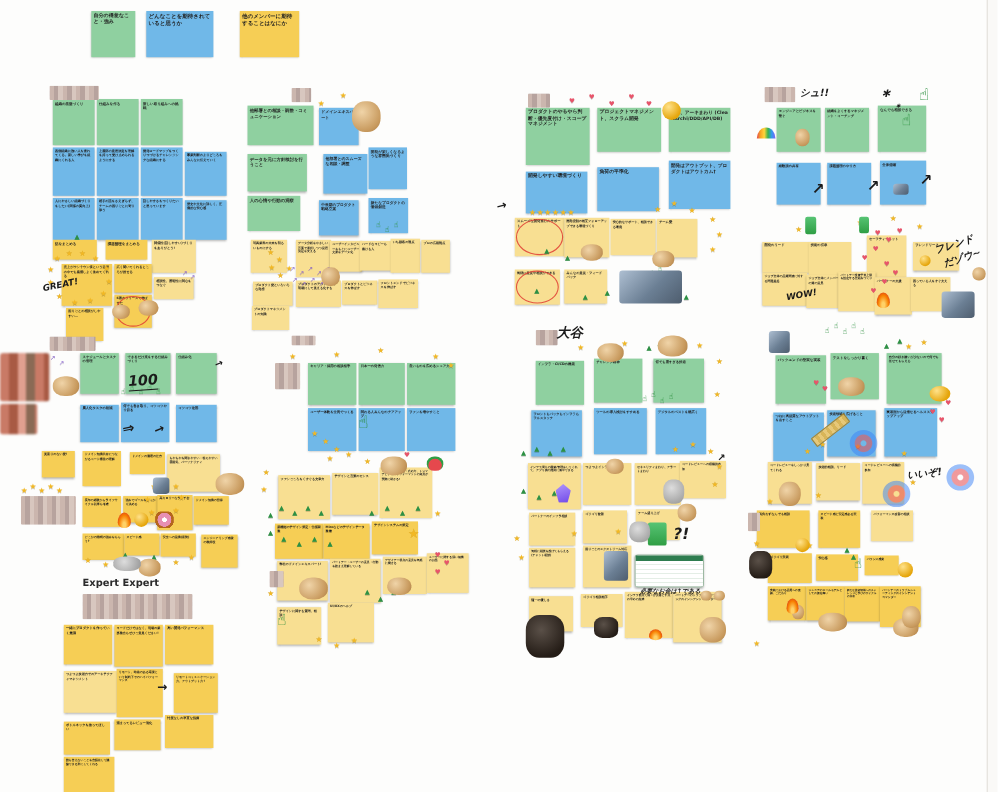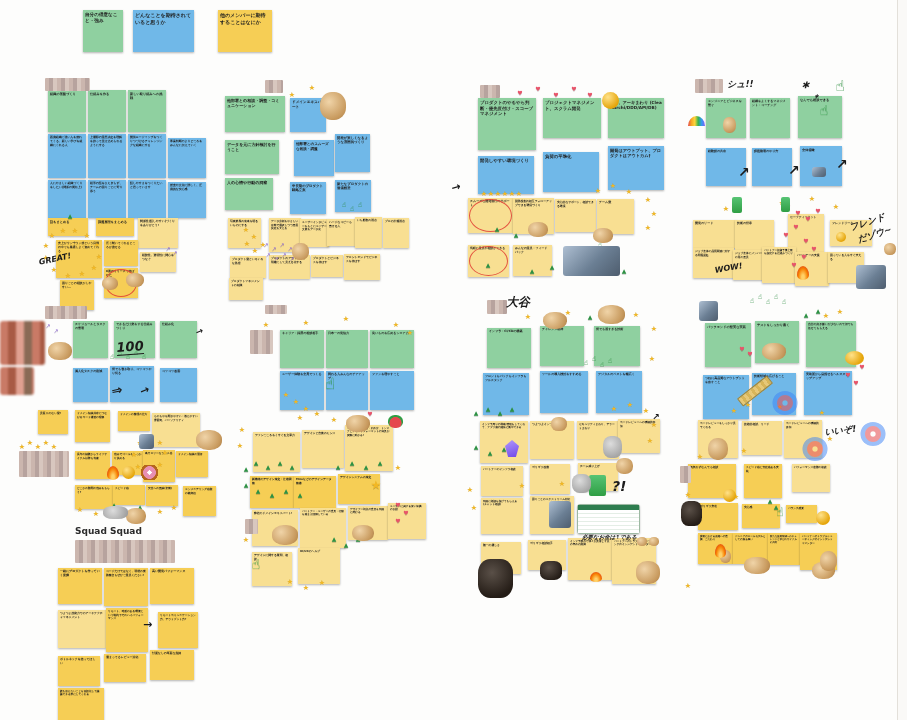--- a/index.html
+++ b/index.html
@@ -484,14 +484,14 @@
     <span class="hand" style="font-size: 5.5px; left: 582px; top: 534px;">必要なお金は↑である</span>
     <span class="hand" style="font-size: 11px; left: 143px; top: 618px;">→</span>
     <span class="hand" style="font-size: 14px; left: 738px; top: 164px;">↗</span>
     <span class="hand" style="font-size: 14px; left: 788px; top: 162px;">↗</span>
     <span class="hand" style="font-size: 14px; left: 836px; top: 156px;">↗</span>
     <span class="hand" style="font-size: 13px; transform: rotate(-12deg); left: 110px; top: 384px;">⇒</span>
     <span class="hand" style="font-size: 11px; transform: rotate(-22deg); left: 138px; top: 386px;">→</span>
     <span class="hand" style="font-size: 9px; transform: rotate(-22deg); left: 194px; top: 328px;">→</span>
     <span class="hand" style="font-size: 11px; transform: rotate(-15deg); left: 450px; top: 182px;">→</span>
     <span class="hand" style="font-size: 9px; left: 652px; top: 412px;">↗</span>
-    <div class="label" style="font-size: 9px; left: 75px; top: 526px;">Squad Squad</div>
+    <div class="label" style="font-size: 9px; left: 75px; top: 526px;">Expert Expert</div>
   </div>
 
 </body></html>

